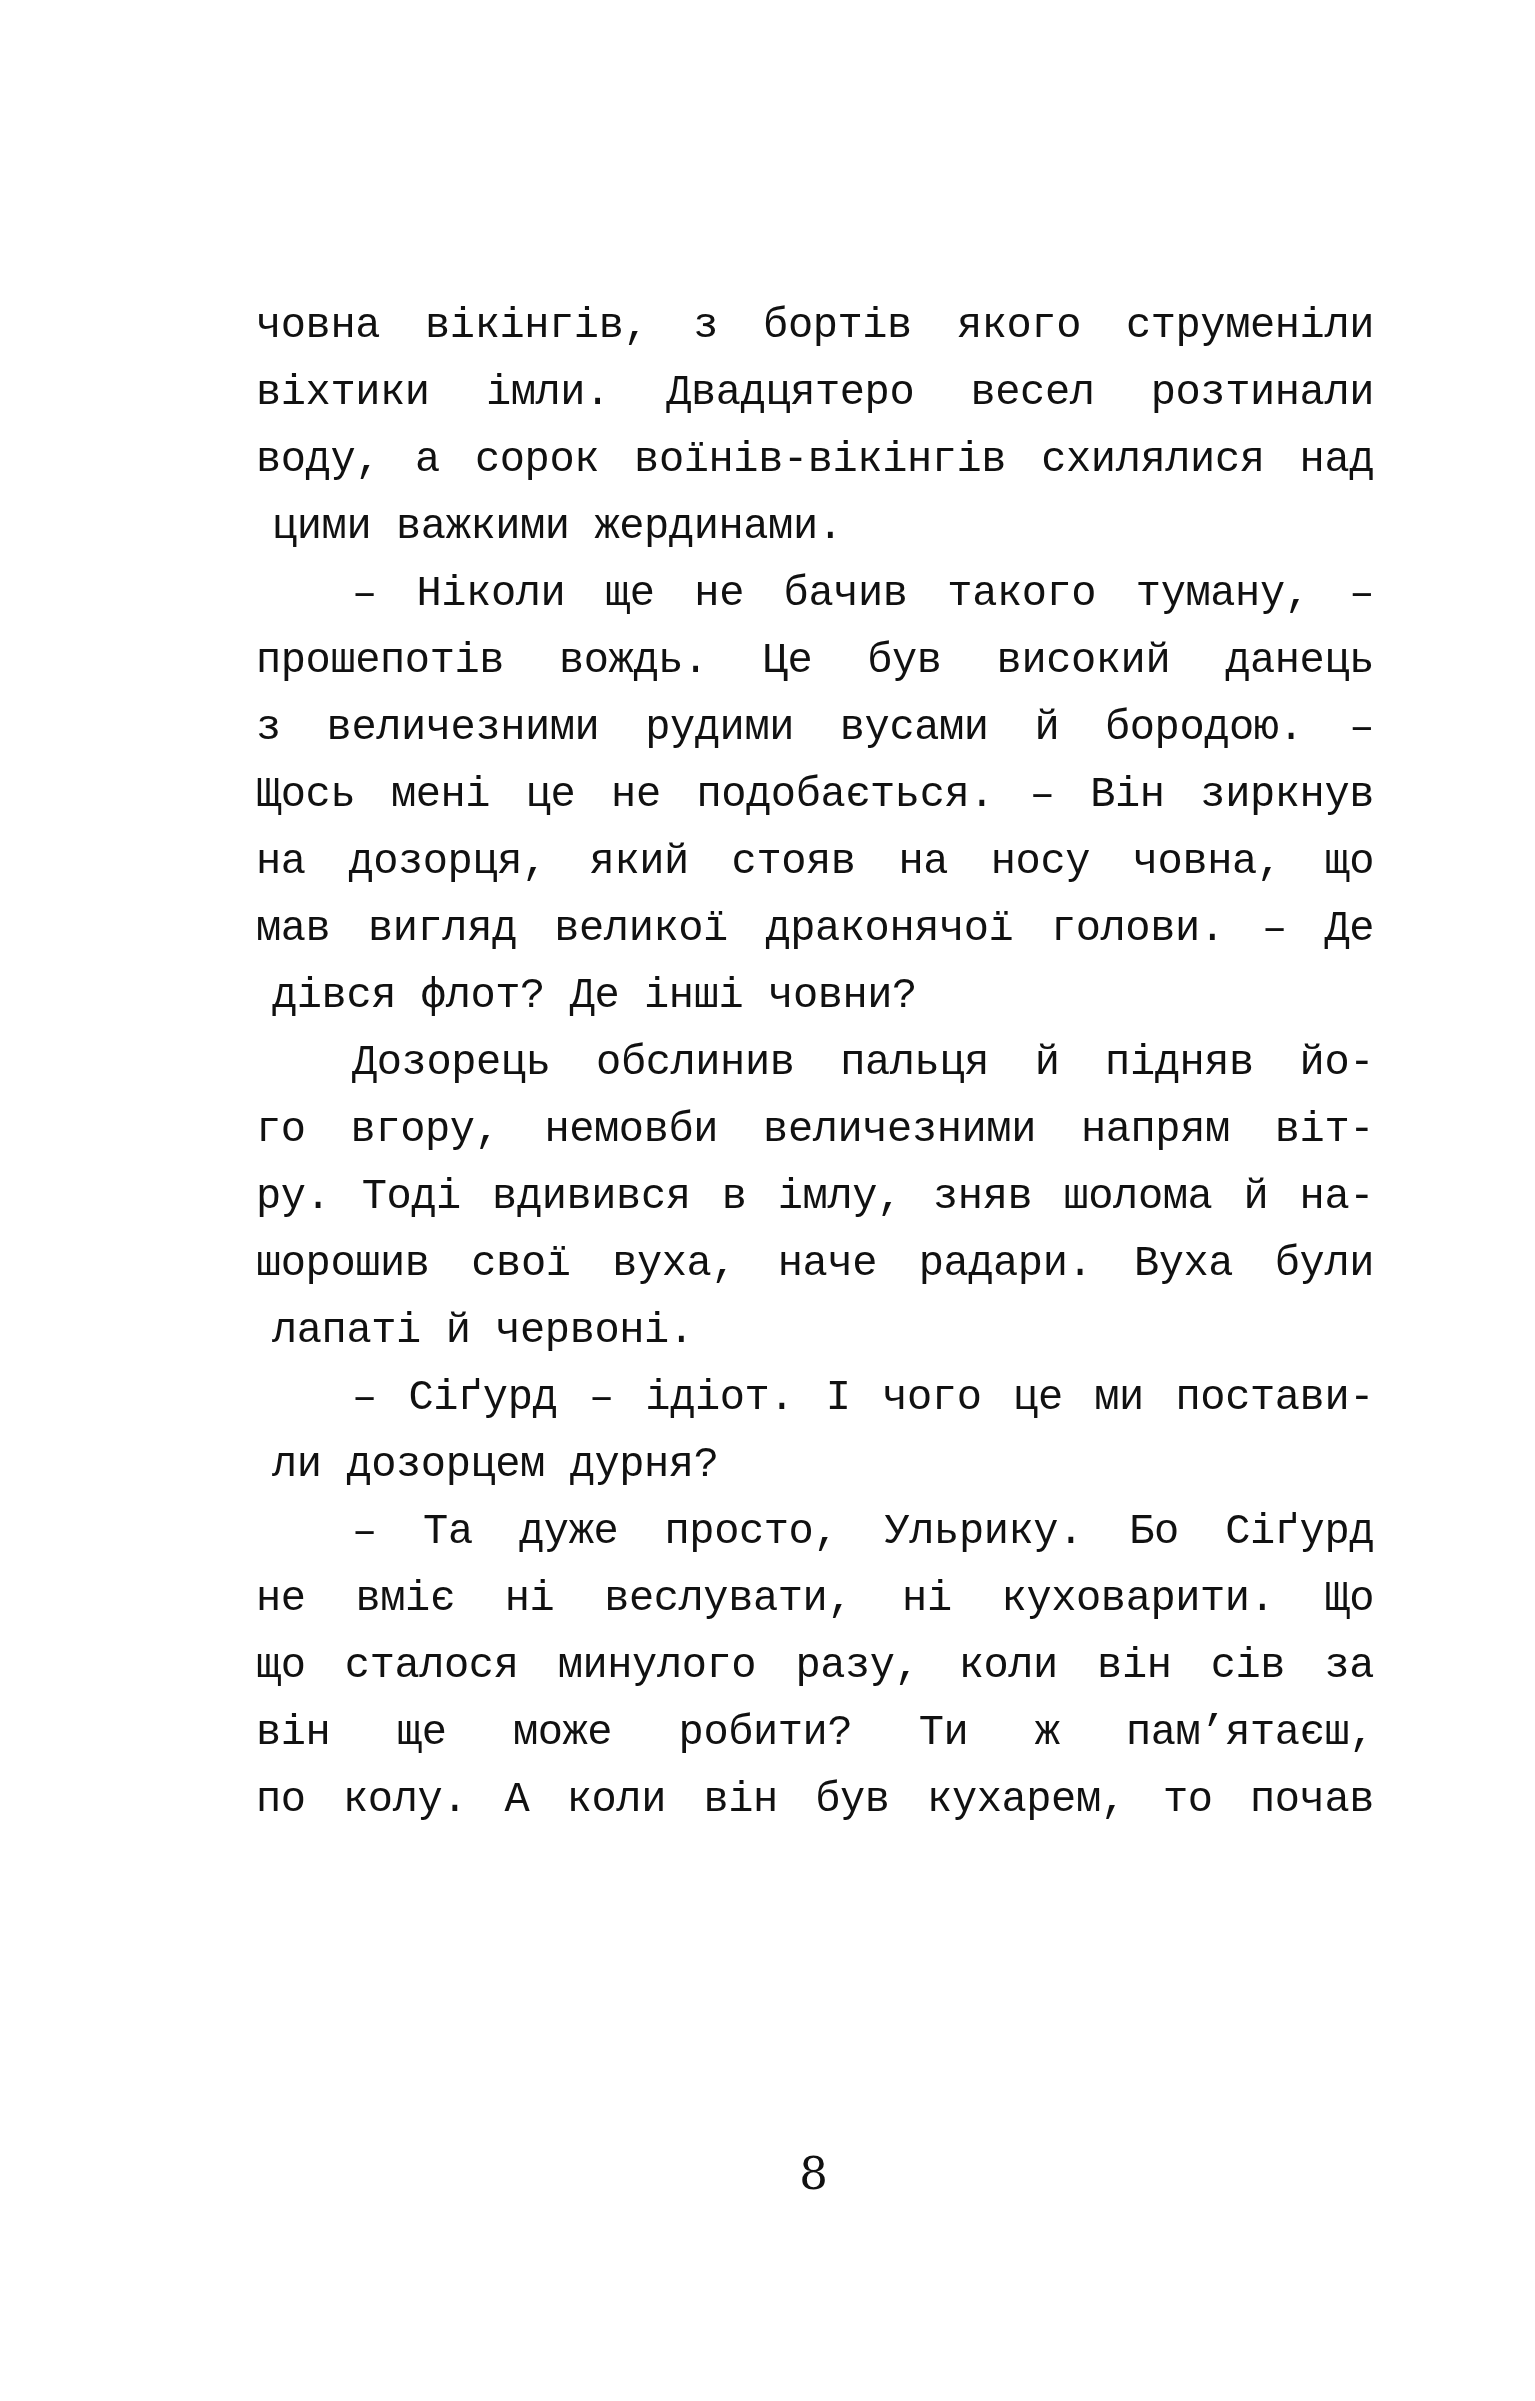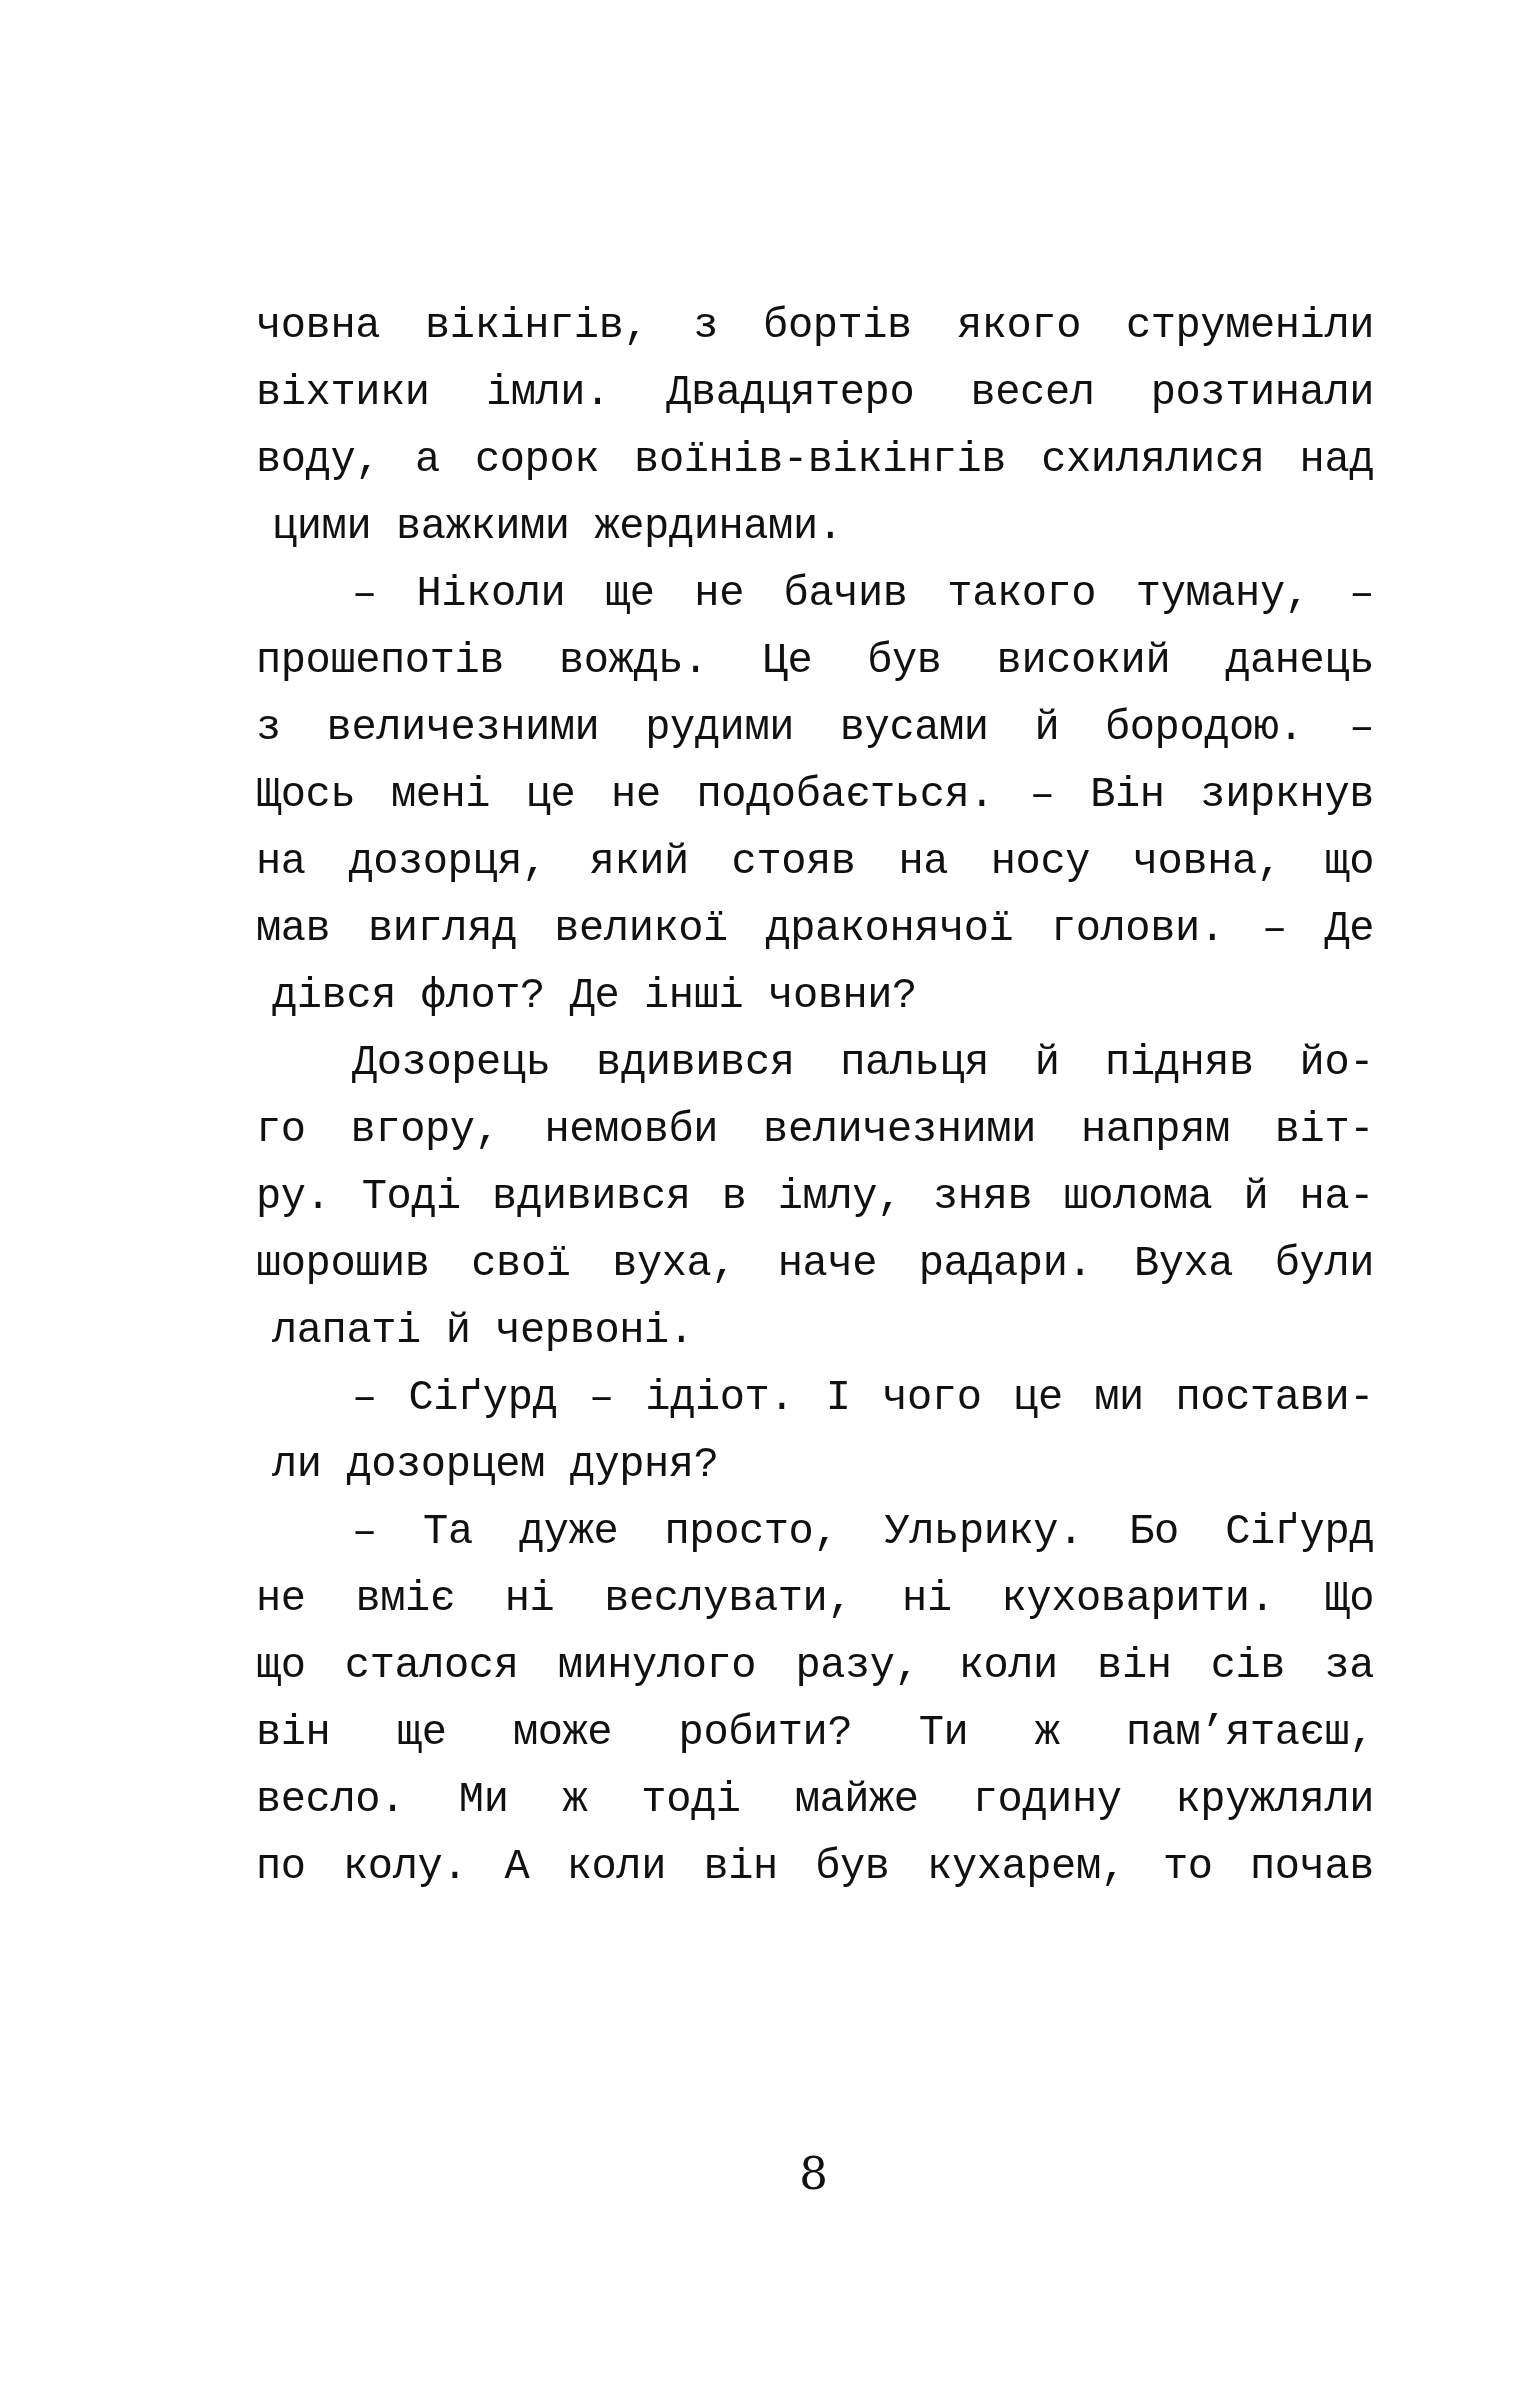--- a/index.html
+++ b/index.html
@@ -63,29 +63,28 @@
   <div class="line">віхтики імли. Двадцятеро весел розтинали</div>
   <div class="line">воду, а сорок воїнів-вікінгів схилялися над</div>
   <div class="line last">цими важкими жердинами.</div>
   <div class="line indent">– Ніколи ще не бачив такого туману, –</div>
   <div class="line">прошепотів вождь. Це був високий данець</div>
   <div class="line">з величезними рудими вусами й бородою. –</div>
   <div class="line">Щось мені це не подобається. – Він зиркнув</div>
   <div class="line">на дозорця, який стояв на носу човна, що</div>
   <div class="line">мав вигляд великої драконячої голови. – Де</div>
   <div class="line last">дівся флот? Де інші човни?</div>
-  <div class="line indent">Дозорець вдивився пальця й підняв йо-</div>
+  <div class="line indent">Дозорець обслинив пальця й підняв йо-</div>
   <div class="line">го вгору, немовби величезними напрям віт-</div>
   <div class="line">ру. Тоді вдивився в імлу, зняв шолома й на-</div>
   <div class="line">шорошив свої вуха, наче радари. Вуха були</div>
   <div class="line last">лапаті й червоні.</div>
   <div class="line indent">– Сіґурд – ідіот. І чого це ми постави-</div>
   <div class="line last">ли дозорцем дурня?</div>
   <div class="line indent">– Та дуже просто, Ульрику. Бо Сіґурд</div>
   <div class="line">не вміє ні веслувати, ні куховарити. Що</div>
   <div class="line">що сталося минулого разу, коли він сів за</div>
   <div class="line">він ще може робити? Ти ж пам’ятаєш,</div>
-  <div class="line">весло. Ми ж тоді майже годину кружляли</div>
   <div class="line">по колу. А коли він був кухарем, то почав</div>
 </div>
 
 <div class="page-number">8</div>
 
 
 </body></html>

